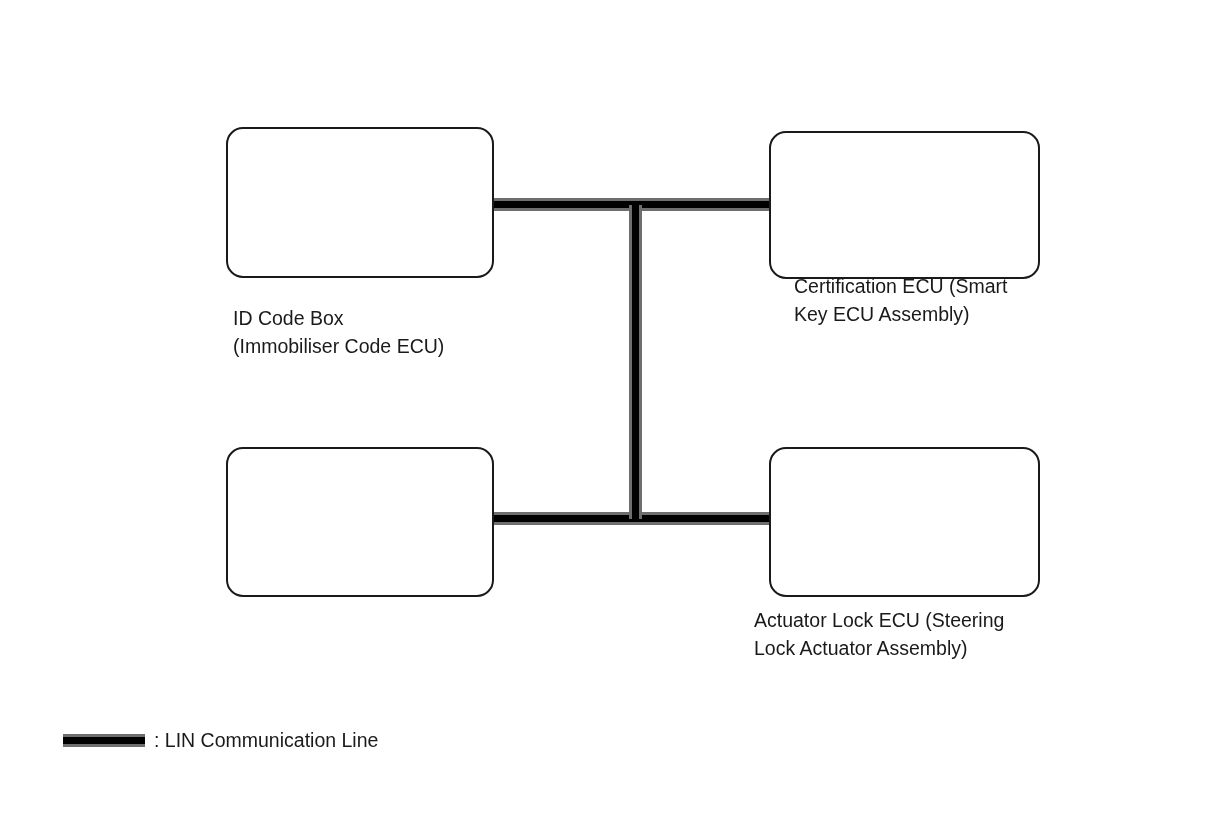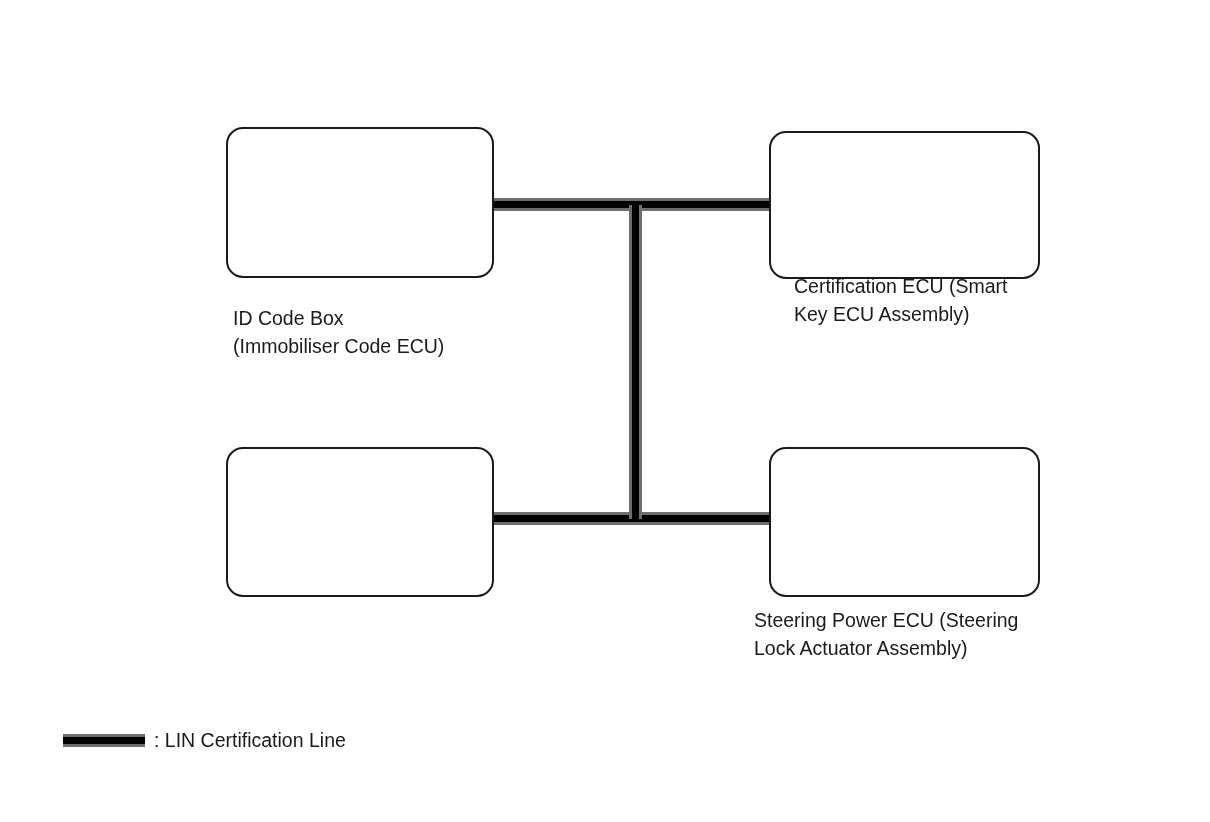--- a/index.html
+++ b/index.html
@@ -122,21 +122,21 @@
 
   <div class="ecu-box" id="box-steering-lock"></div>
 
   <div class="ecu-label" id="label-id-code">ID Code Box
 (Immobiliser Code ECU)</div>
 
   <div class="ecu-label" id="label-certification">Certification ECU (Smart
 Key ECU Assembly)</div>
 
 
-  <div class="ecu-label" id="label-steering-lock">Steering Power ECU (Steering
+  <div class="ecu-label" id="label-steering-lock">Actuator Lock ECU (Steering
 Lock Actuator Assembly)</div>
 
   <div id="legend">
     <div id="legend-swatch"></div>
-    <div id="legend-text">: LIN Certification Line</div>
+    <div id="legend-text">: LIN Communication Line</div>
   </div>
 
 </div>
 
 </body></html>

